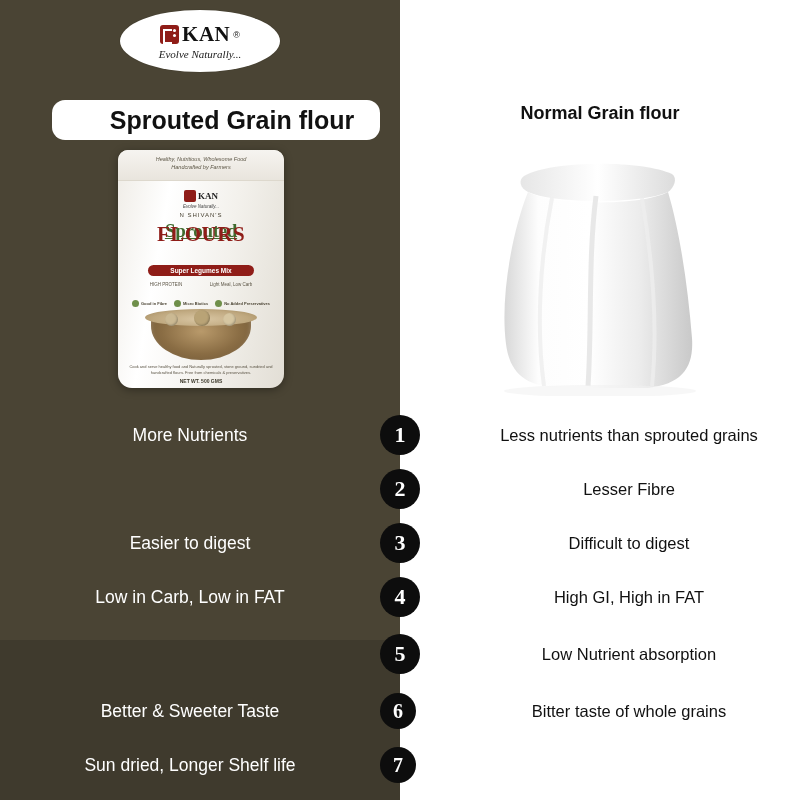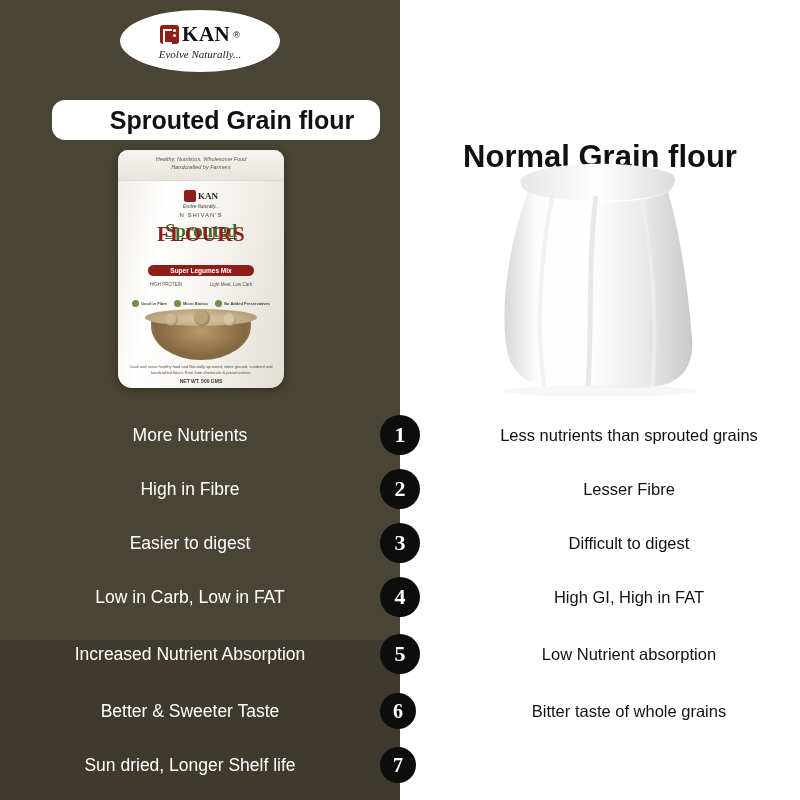--- a/index.html
+++ b/index.html
@@ -114,23 +114,22 @@
     font-size: 25px;
     font-weight: bold;
     padding-left: 32px;
   }
   .title-right {
     position: absolute;
     left: 420px; top: 103px;
     width: 360px;
     text-align: center;
     color: #111111;
-    font-size: 31px;
-    font-weight: bold;
-    margin-top: 36px;
+    font-size: 18px;
+    font-weight: bold;
   }
   
   .pouch {
     position: absolute;
     left: 118px; top: 150px;
     width: 166px; height: 238px;
     background: linear-gradient(100deg,#efece6 0%,#ffffff 28%,#f3f1ec 62%,#e2ded5 100%);
     border-radius: 10px 10px 14px 14px;
     box-shadow: 0 2px 9px rgba(0,0,0,0.35);
     overflow: hidden;
@@ -433,39 +432,37 @@
 
   <div class="rows">
 
     <div class="row">
       <div class="left-text">More Nutrients</div>
       <div class="num">1</div>
       <div class="right-text">Less nutrients than sprouted grains</div>
     </div>
 
     <div class="row">
-      <div class="left-text">High in Fibre</div>
       <div class="num">2</div>
       <div class="right-text">Lesser Fibre</div>
     </div>
 
     <div class="row">
       <div class="left-text">Easier to digest</div>
       <div class="num">3</div>
       <div class="right-text">Difficult to digest</div>
     </div>
 
     <div class="row">
       <div class="left-text">Low in Carb, Low in FAT</div>
       <div class="num">4</div>
       <div class="right-text">High GI, High in FAT</div>
     </div>
 
     <div class="row" style="height:60px;">
-      <div class="left-text">Increased Nutrient Absorption</div>
       <div class="num">5</div>
       <div class="right-text">Low Nutrient absorption</div>
     </div>
 
     <div class="row" style="height:54px;">
       <div class="left-text">Better &amp; Sweeter Taste</div>
       <div class="num" style="width:36px;height:36px;font-size:20px;">6</div>
       <div class="right-text">Bitter taste of whole grains</div>
     </div>
 

